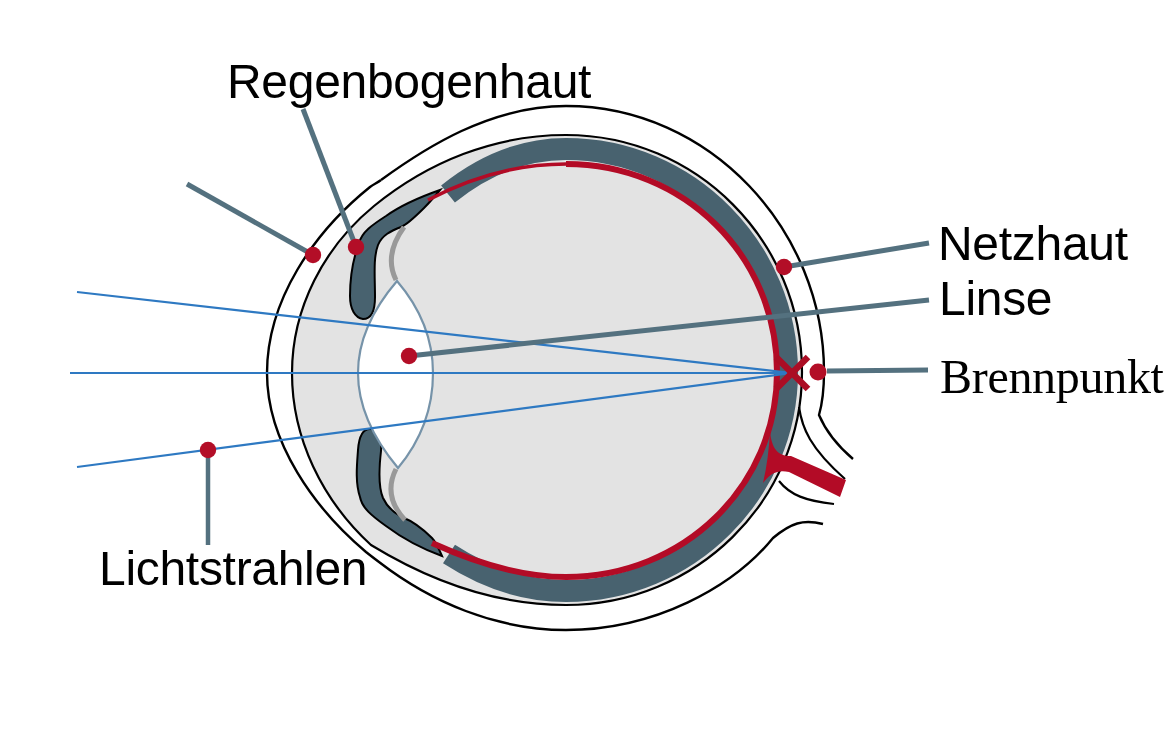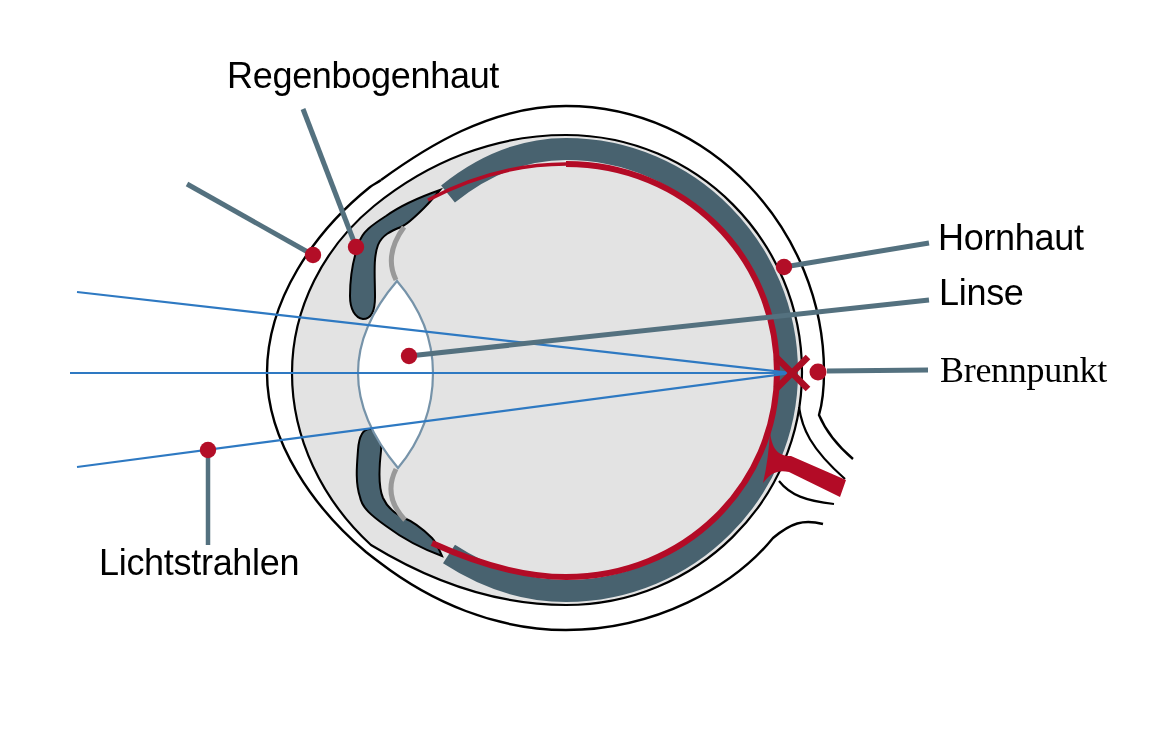--- a/index.html
+++ b/index.html
@@ -6,21 +6,21 @@
   #stage{
     position:relative;
     width:1167px;height:729px;
     background:#ffffff;
     overflow:hidden;
     font-family:"Liberation Sans", sans-serif;
   }
   #eye-svg{position:absolute;left:0;top:0;}
   .diagram-label{
     position:absolute;
-    font-size:36px;
+    font-size:48px;
     line-height:1.05;
     letter-spacing:-0.3px;
     color:#000000;
     white-space:nowrap;
     user-select:none;
   }
   .lbl-regenbogenhaut{left:227px;top:57px;}
   .lbl-hornhaut{left:32px;top:157px;}
   .lbl-netzhaut{left:938px;top:219px;}
   .lbl-linse{left:939px;top:274px;}
@@ -131,18 +131,18 @@
       <circle cx="313" cy="255" r="8.2"></circle>
       <circle cx="356" cy="247" r="8.2"></circle>
       <circle cx="409" cy="356" r="8.2"></circle>
       <circle cx="784" cy="267" r="8.2"></circle>
       <circle cx="818" cy="372" r="8.5"></circle>
       <circle cx="208" cy="450" r="8.2"></circle>
     </g>
   </svg>
 
   <div class="diagram-label lbl-regenbogenhaut">Regenbogenhaut</div>
-  <div class="diagram-label lbl-netzhaut">Hornhaut</div>
+  <div class="diagram-label lbl-netzhaut">Netzhaut</div>
   <div class="diagram-label lbl-linse">Linse</div>
   <div class="diagram-label lbl-brennpunkt">Brennpunkt</div>
   <div class="diagram-label lbl-lichtstrahlen">Lichtstrahlen</div>
 
 </div>
 
 </body></html>

